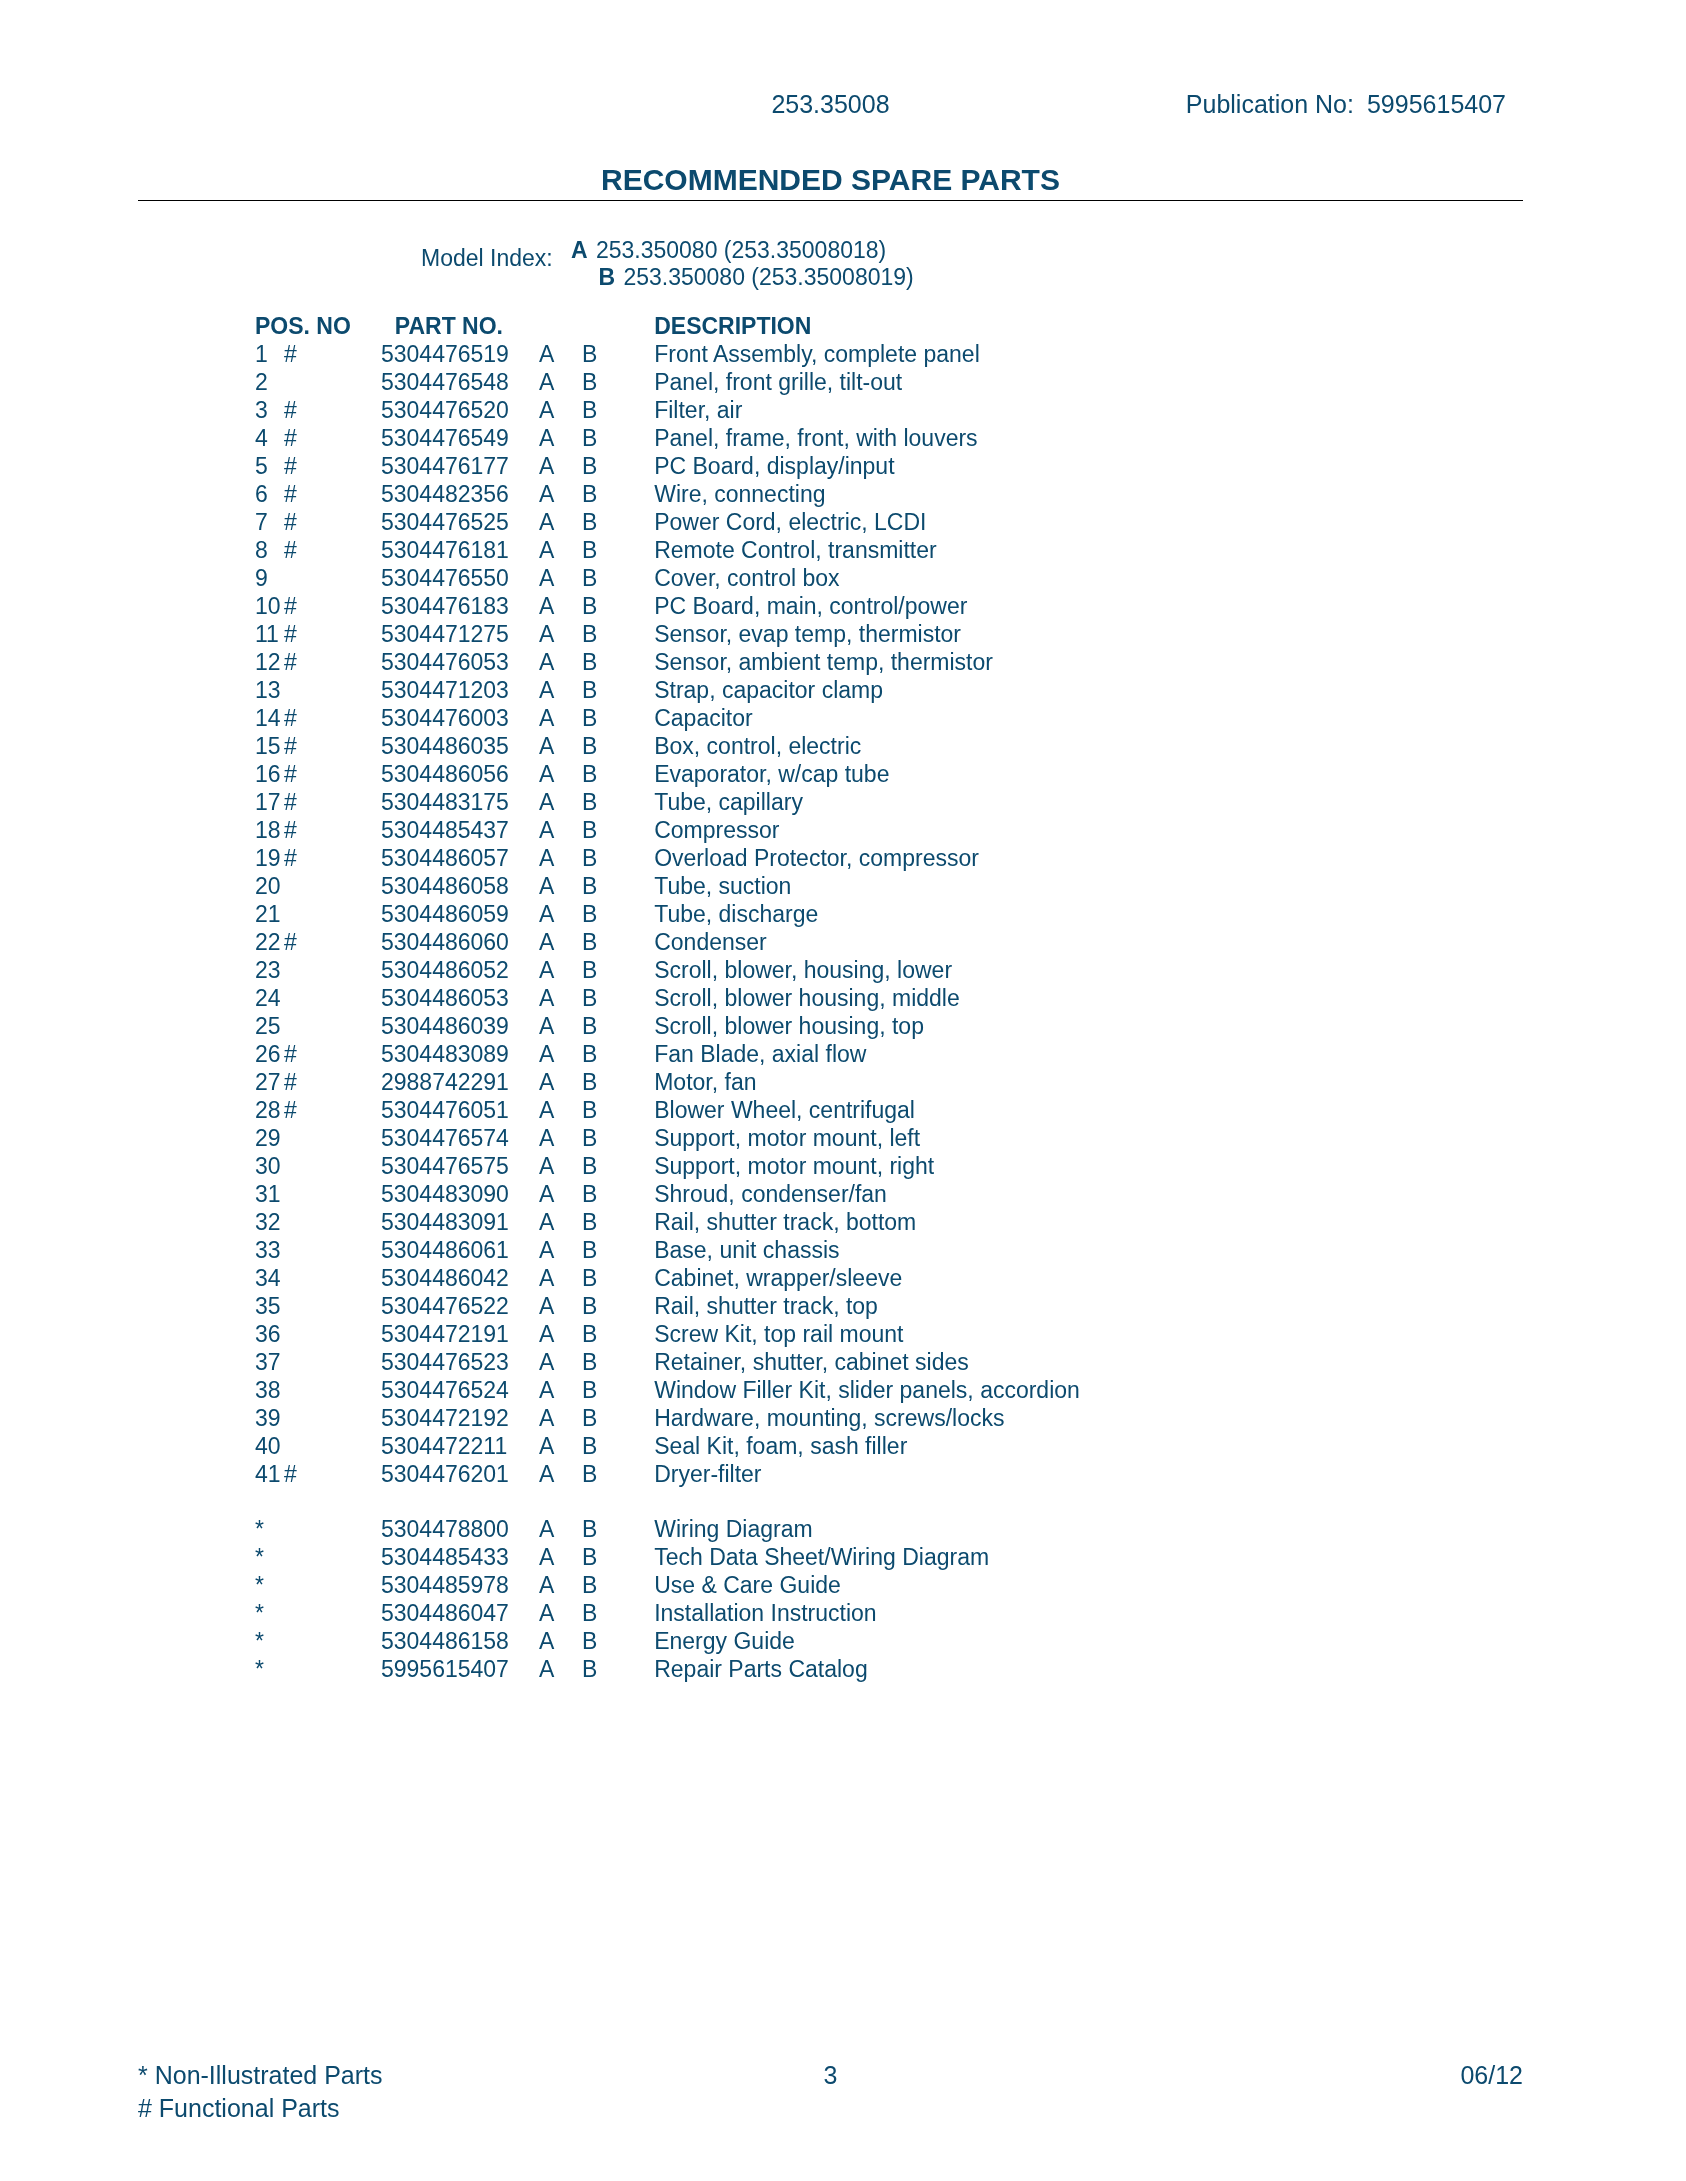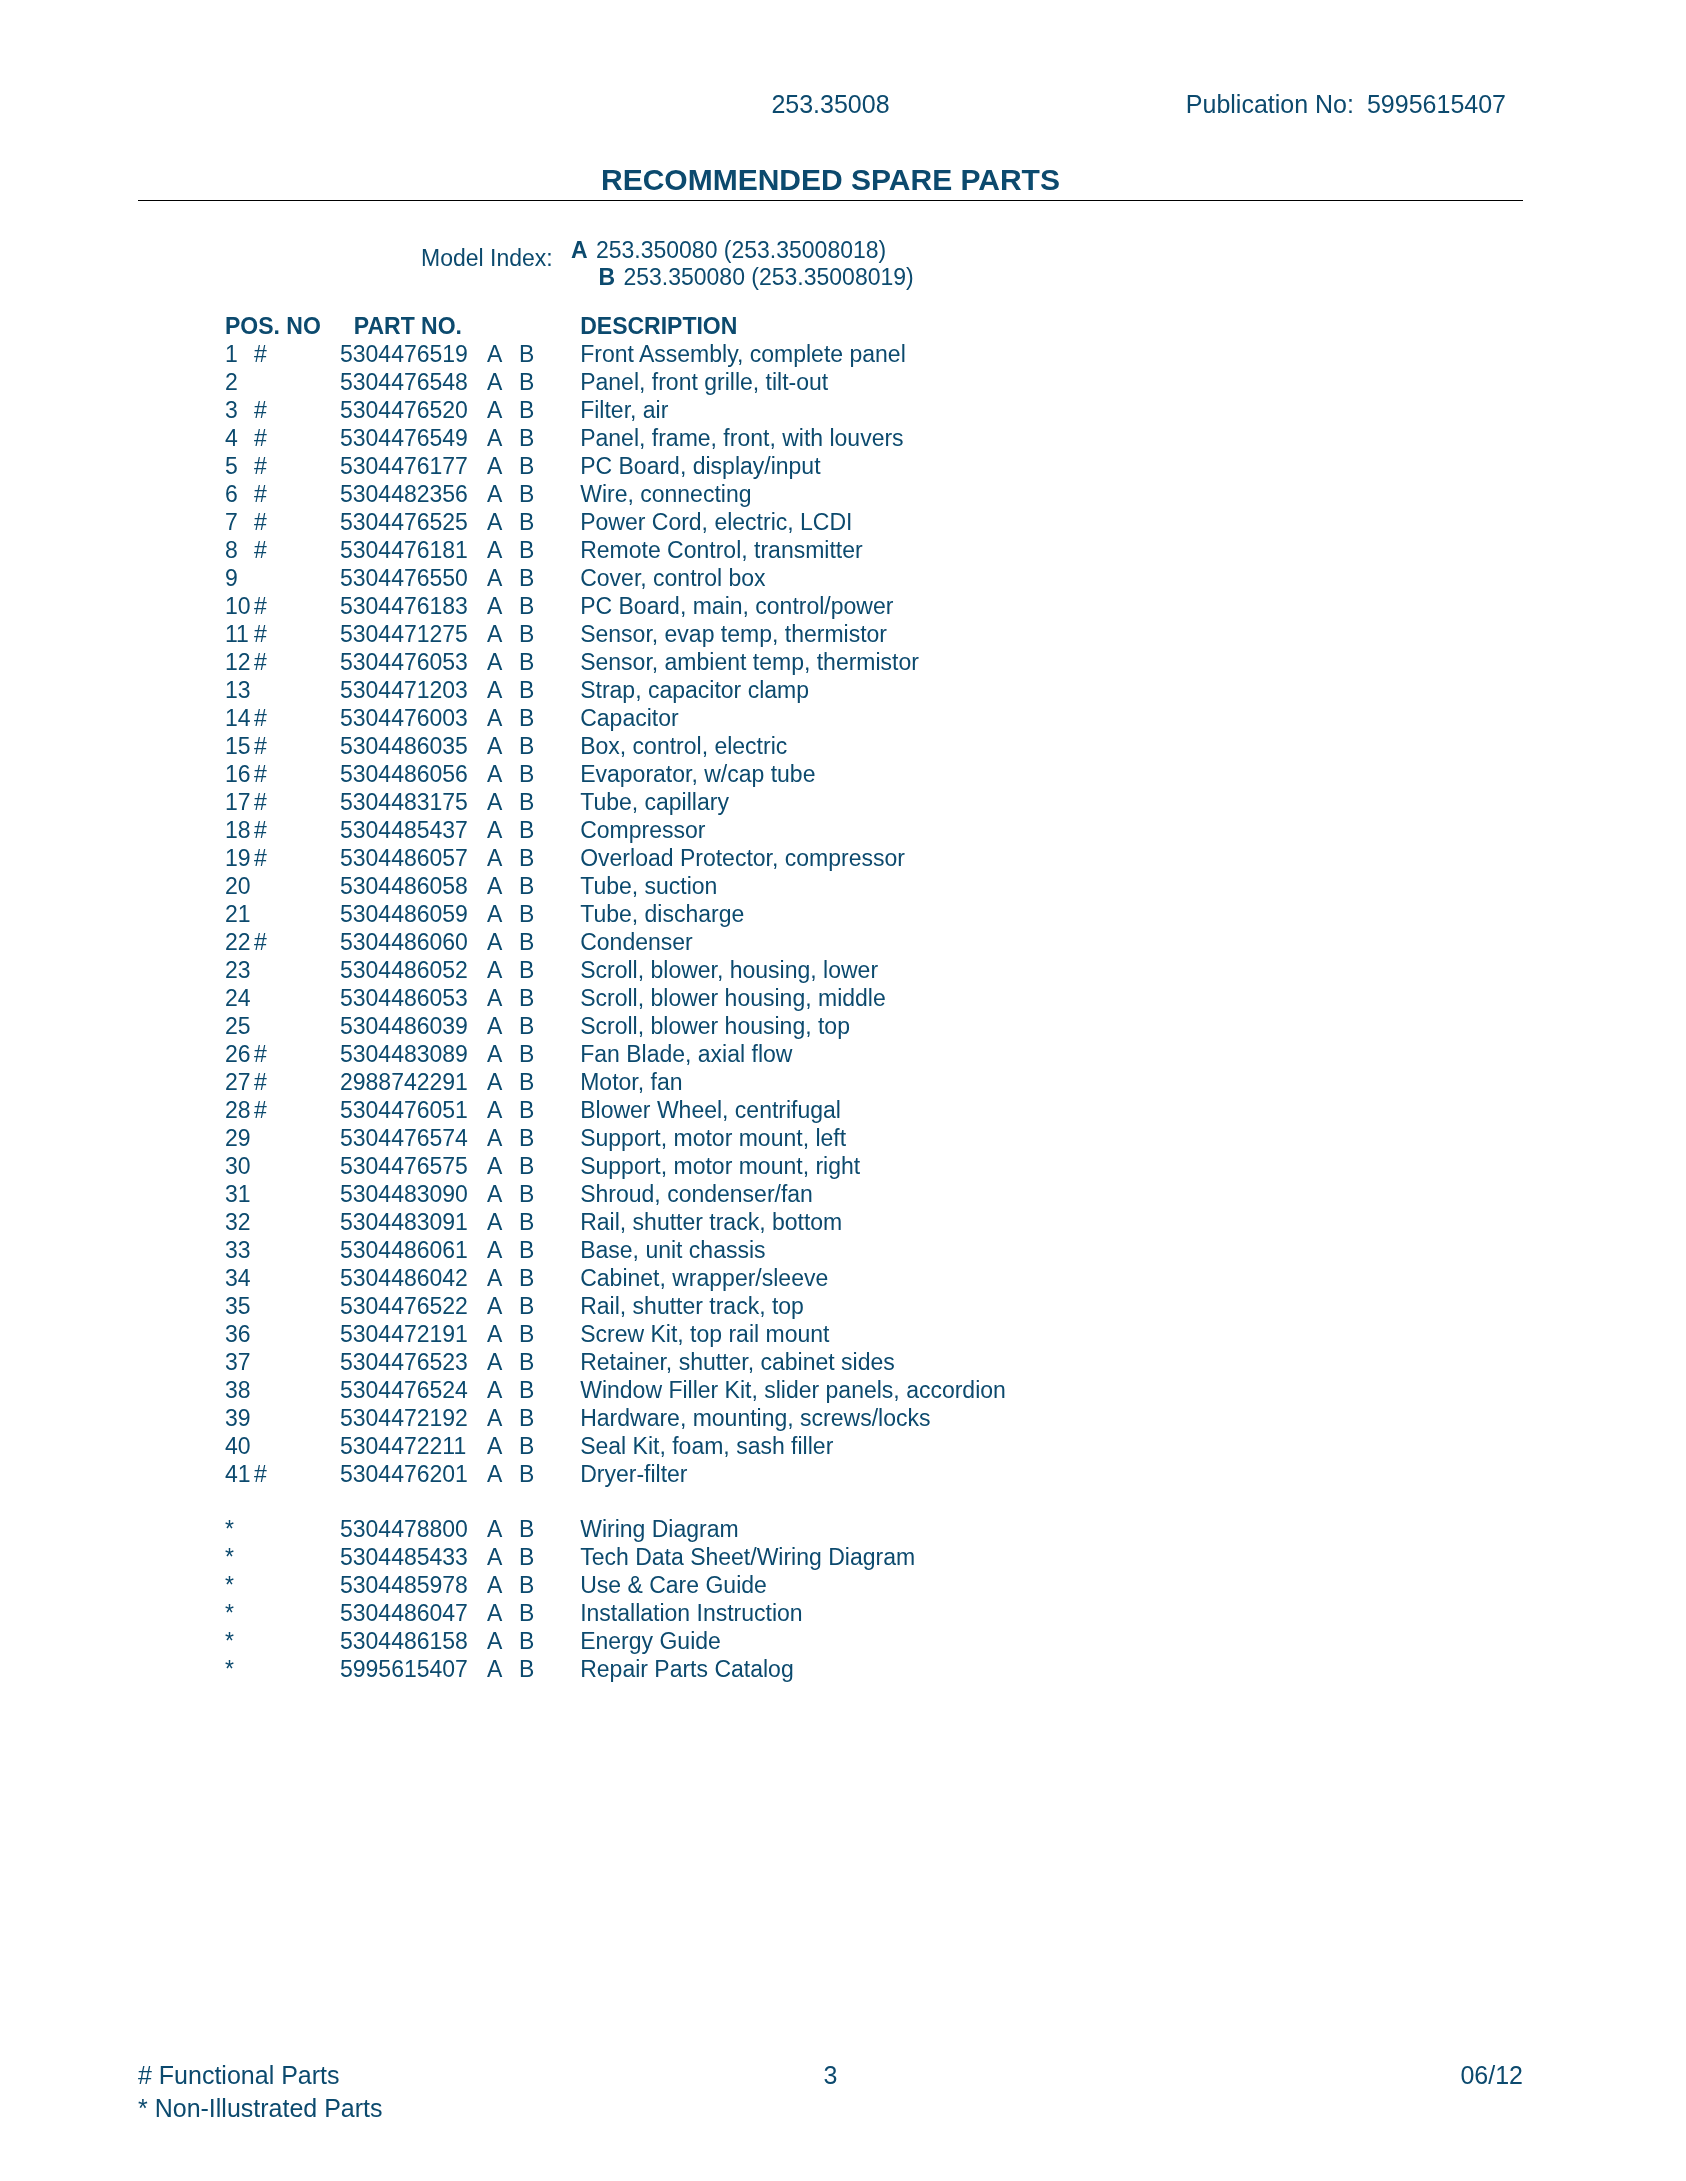--- a/index.html
+++ b/index.html
@@ -36,22 +36,23 @@
   }
   .model-index { position: relative; margin-top: 36px; line-height: 27.5px; }
   .mi-label { position: absolute; left: 283px; top: 8px; }
   .mi-entries { margin-left: 433px; }
   .mi-entry.indent { padding-left: 27.5px; }
   .mi-letter { font-weight: bold; margin-right: 8.3px; }
   .table { margin-top: 20px; }
   .thead, .row {
     display: grid;
     grid-template-columns: 115px 147px 32px 52px 1fr;
-    margin-left: 87px;
+    margin-left: 117px;
     line-height: 28px;
+    gap: 11px;
   }
   .thead { font-weight: bold; }
   .thead .h-part { padding-left: 13.8px; }
   .thead .h-desc, .c-desc { padding-left: 9.2px; }
   .c-pos { display: flex; }
   .c-pos .num { min-width: 29px; }
   .row-spacer { height: 27.5px; }
   .footer {
     position: absolute;
     left: 138px;
@@ -617,21 +618,21 @@
     <span class="c-part">5995615407</span>
     <span class="c-a">A</span>
     <span class="c-b">B</span>
     <span class="c-desc">Repair Parts Catalog</span>
   </div>
 </div>
   </div>
 
   <div class="footer">
     <div class="f-left">
+      <div>* Non-Illustrated Parts</div>
       <div># Functional Parts</div>
-      <div>* Non-Illustrated Parts</div>
     </div>
     <div class="f-page">3</div>
     <div class="f-date">06/12</div>
   </div>
 
 </div>
 
 
 </body></html>

